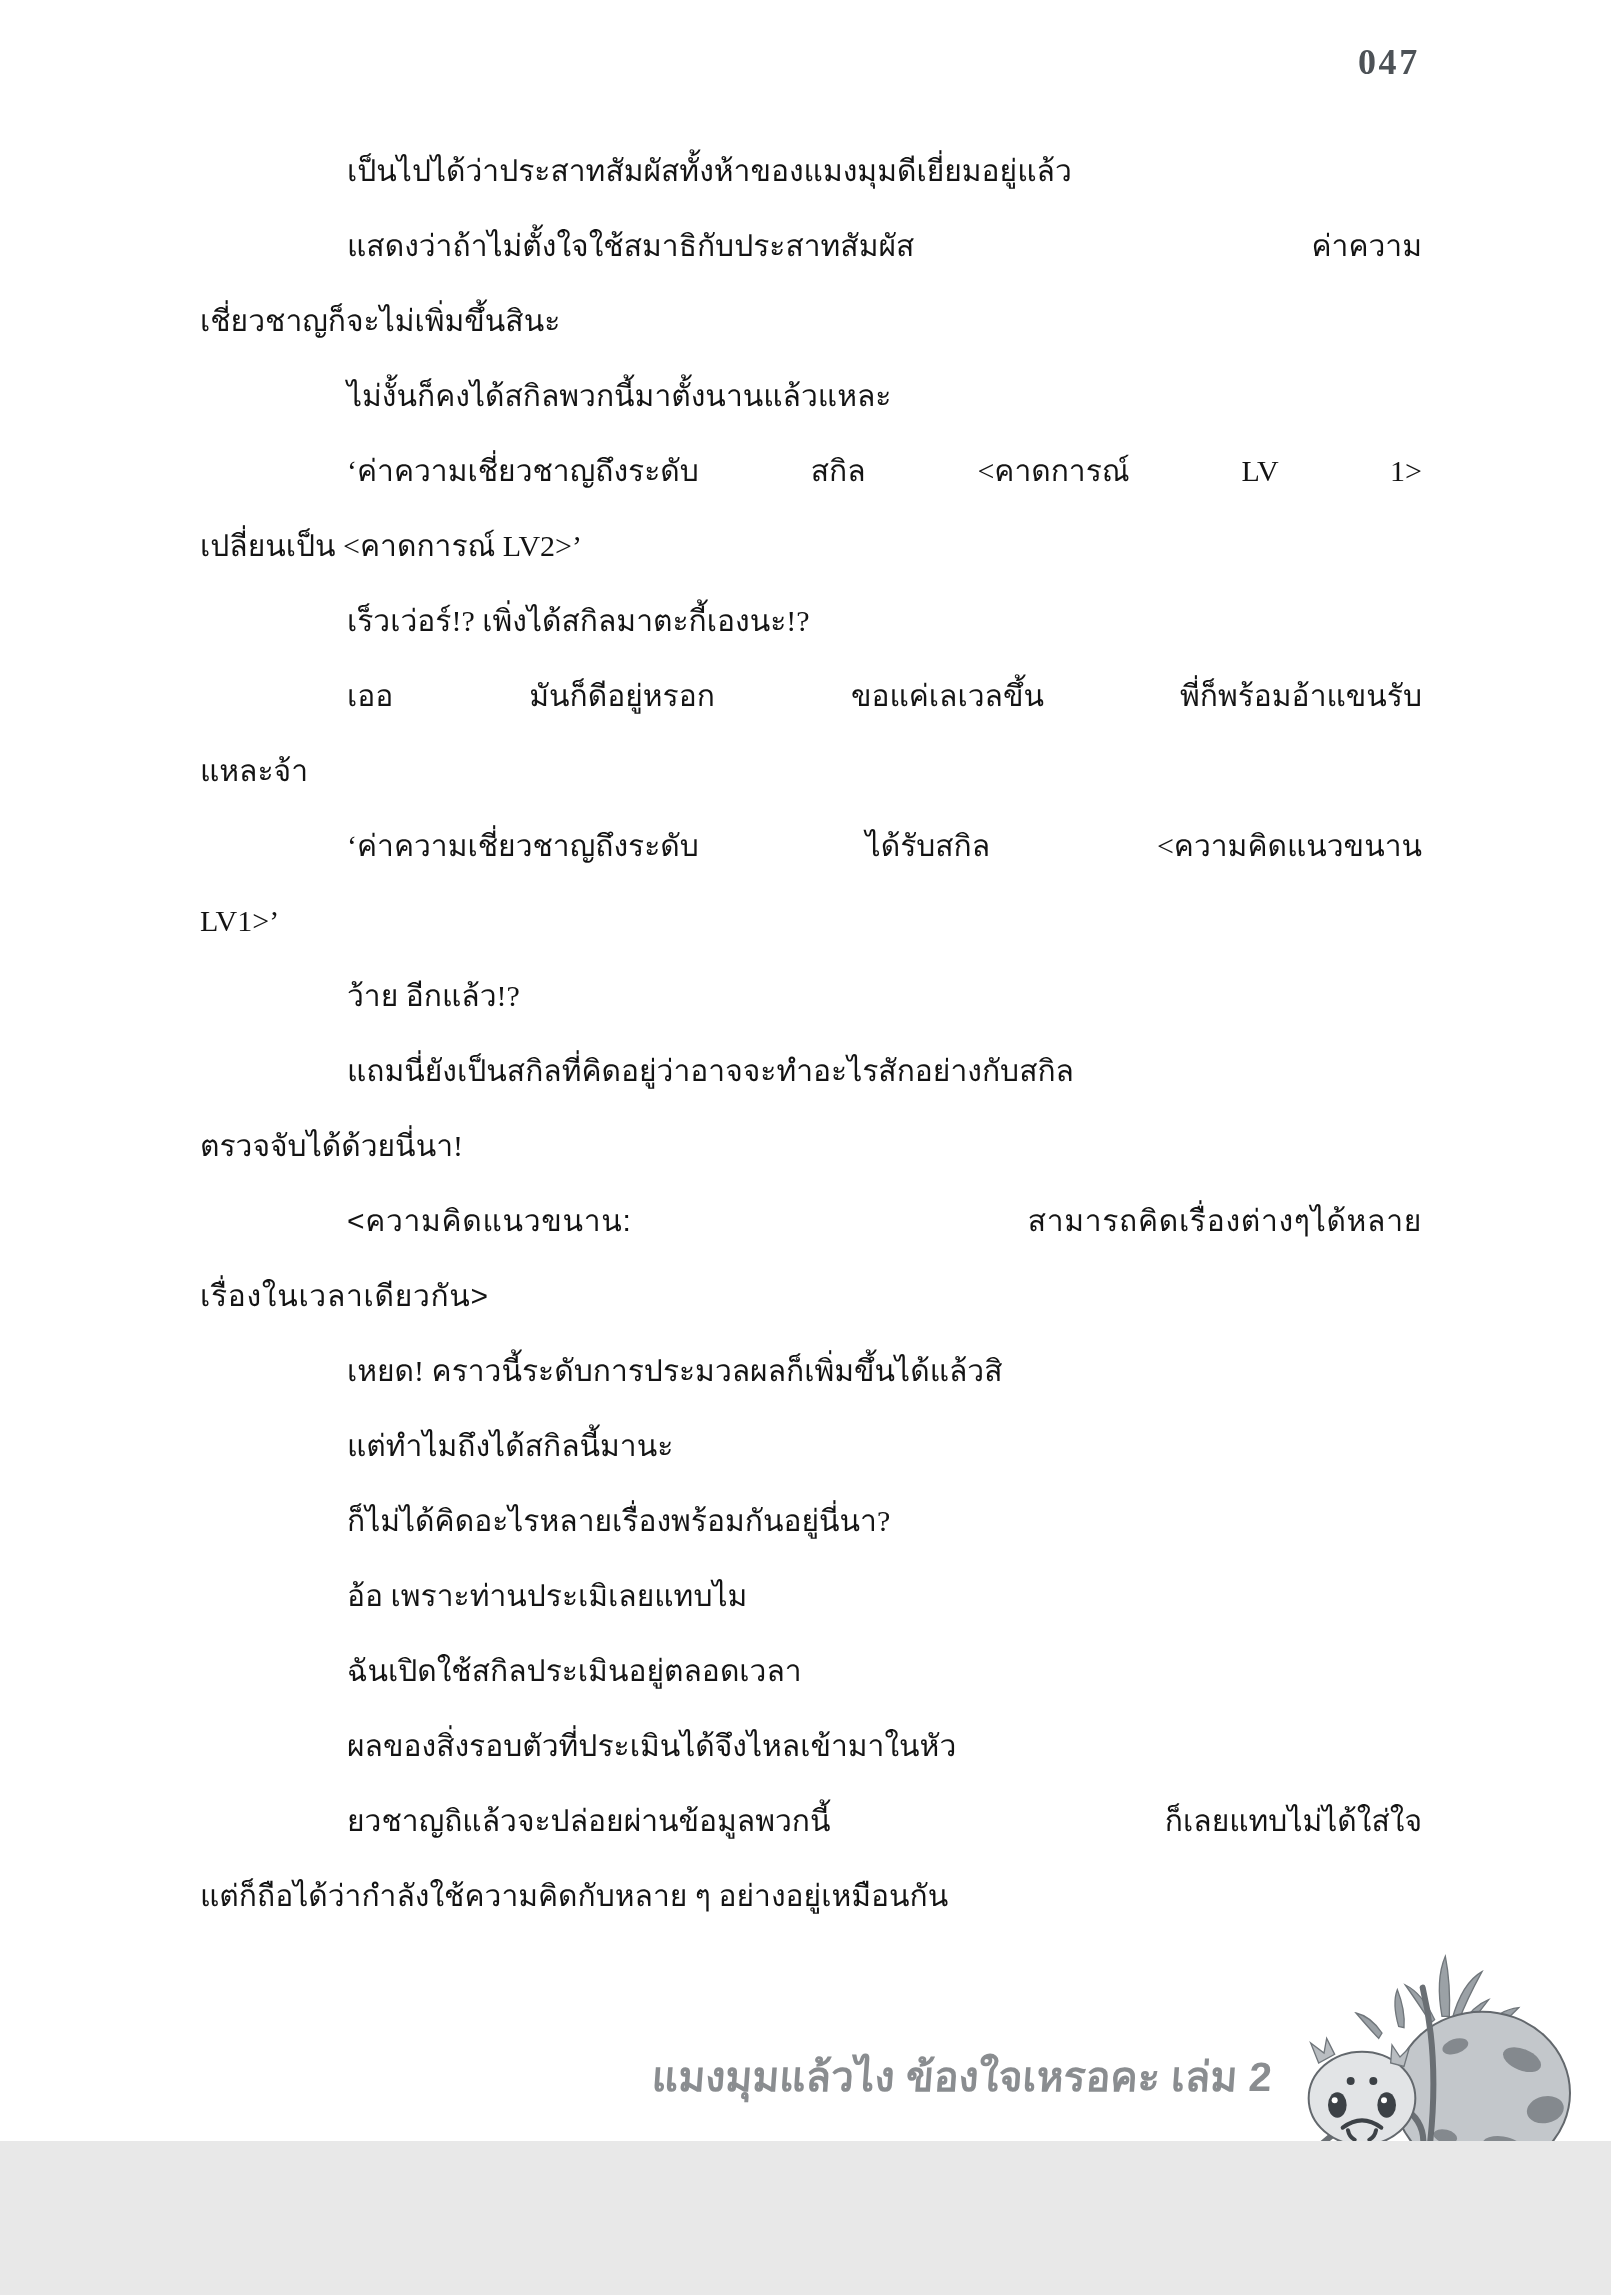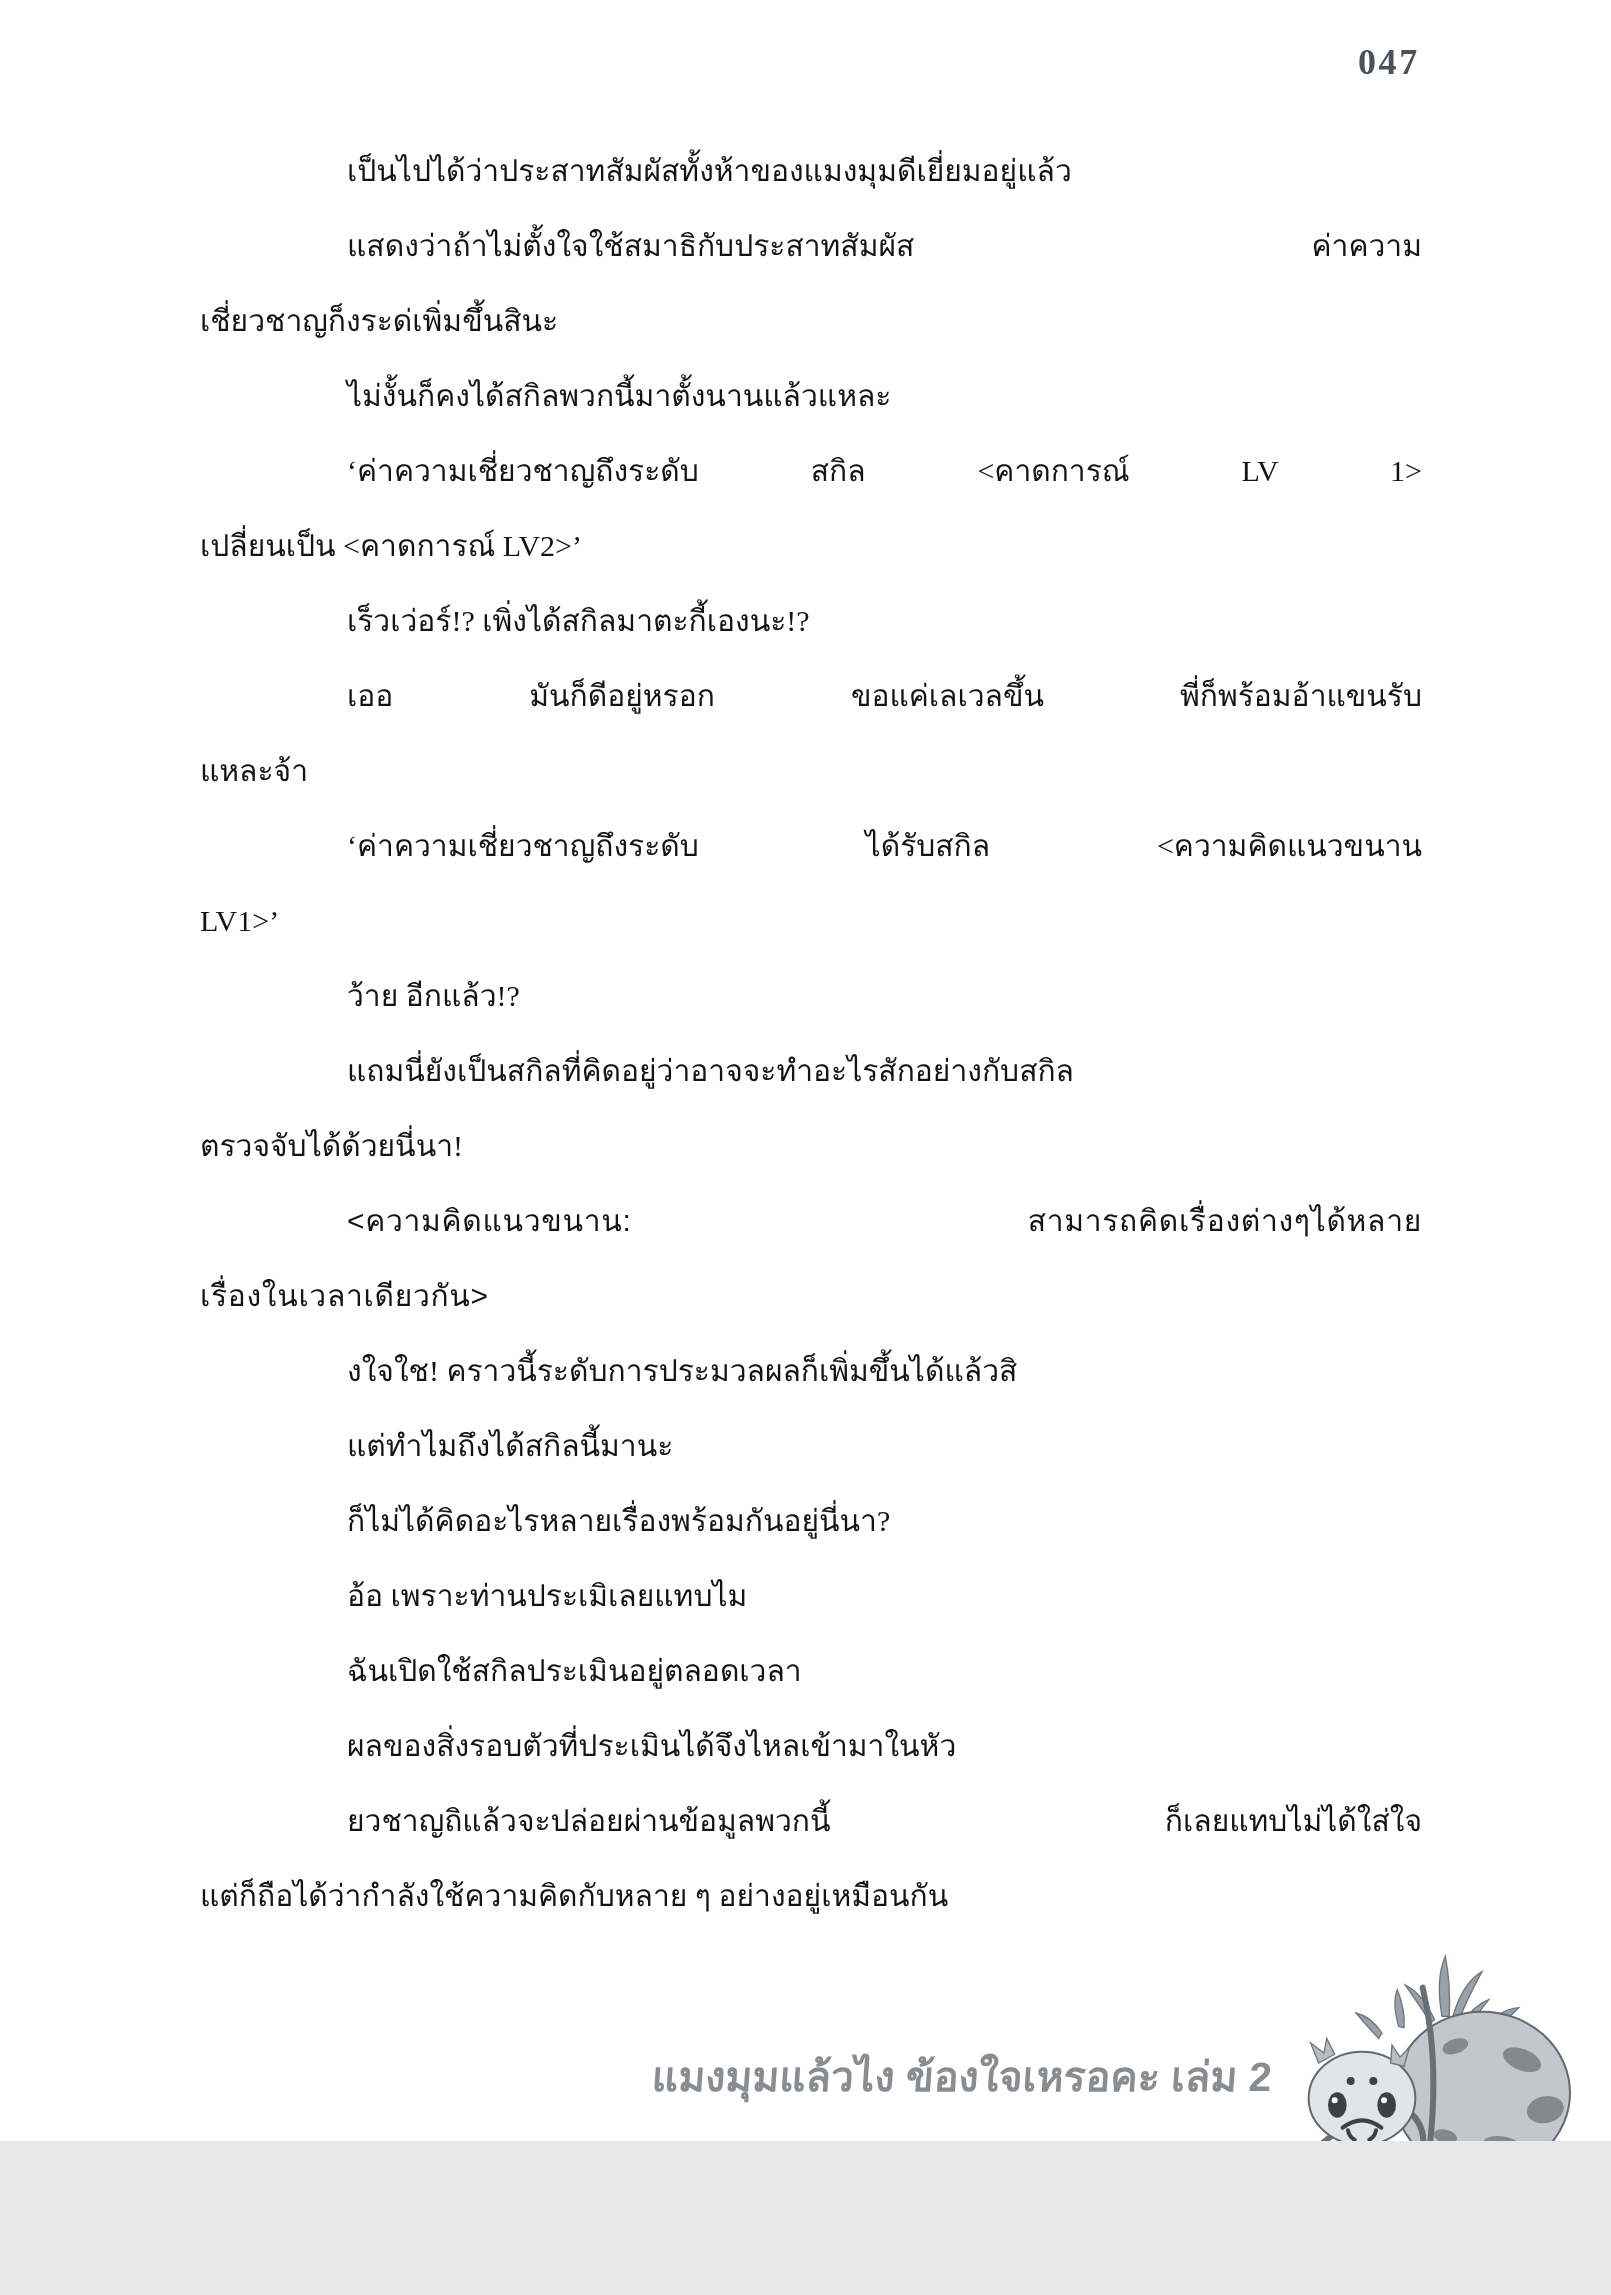--- a/index.html
+++ b/index.html
@@ -65,35 +65,35 @@
 </head>
 <body>
 
 <div class="page">
 
   <div class="page-number">047</div>
 
   <div class="body-text">
       <div class="line indent justify">เป็นไปได้ว่าประสาทสัมผัสทั้งห้าของแมงมุมดีเยี่ยมอยู่แล้ว</div>
       <div class="line indent justify">แสดงว่าถ้าไม่ตั้งใจใช้สมาธิกับประสาทสัมผัส ค่าความ</div>
-      <div class="line">เชี่ยวชาญก็งระด่เพิ่มขึ้นสินะ</div>
+      <div class="line">เชี่ยวชาญก็จะไม่เพิ่มขึ้นสินะ</div>
       <div class="line indent">ไม่งั้นก็คงได้สกิลพวกนี้มาตั้งนานแล้วแหละ</div>
       <div class="line indent justify">‘ค่าความเชี่ยวชาญถึงระดับ สกิล &lt;คาดการณ์ LV 1&gt;</div>
       <div class="line">เปลี่ยนเป็น &lt;คาดการณ์ LV2&gt;’</div>
       <div class="line indent">เร็วเว่อร์!? เพิ่งได้สกิลมาตะกี้เองนะ!?</div>
       <div class="line indent justify">เออ มันก็ดีอยู่หรอก ขอแค่เลเวลขึ้น พี่ก็พร้อมอ้าแขนรับ</div>
       <div class="line">แหละจ้า</div>
       <div class="line indent justify">‘ค่าความเชี่ยวชาญถึงระดับ ได้รับสกิล &lt;ความคิดแนวขนาน</div>
       <div class="line">LV1&gt;’</div>
       <div class="line indent">ว้าย อีกแล้ว!?</div>
       <div class="line indent justify">แถมนี่ยังเป็นสกิลที่คิดอยู่ว่าอาจจะทำอะไรสักอย่างกับสกิล</div>
       <div class="line">ตรวจจับได้ด้วยนี่นา!</div>
       <div class="line indent bold justify">&lt;ความคิดแนวขนาน: สามารถคิดเรื่องต่างๆได้หลาย</div>
       <div class="line bold">เรื่องในเวลาเดียวกัน&gt;</div>
-      <div class="line indent">งใจใช! คราวนี้ระดับการประมวลผลก็เพิ่มขึ้นได้แล้วสิ</div>
+      <div class="line indent">เหยด! คราวนี้ระดับการประมวลผลก็เพิ่มขึ้นได้แล้วสิ</div>
       <div class="line indent">แต่ทำไมถึงได้สกิลนี้มานะ</div>
       <div class="line indent">ก็ไม่ได้คิดอะไรหลายเรื่องพร้อมกันอยู่นี่นา?</div>
       <div class="line indent">อ้อ เพราะท่านประเมิเลยแทบไม</div>
       <div class="line indent">ฉันเปิดใช้สกิลประเมินอยู่ตลอดเวลา</div>
       <div class="line indent">ผลของสิ่งรอบตัวที่ประเมินได้จึงไหลเข้ามาในหัว</div>
       <div class="line indent justify">ยวชาญถิแล้วจะปล่อยผ่านข้อมูลพวกนี้ ก็เลยแทบไม่ได้ใส่ใจ</div>
       <div class="line">แต่ก็ถือได้ว่ากำลังใช้ความคิดกับหลาย ๆ อย่างอยู่เหมือนกัน</div>
     </div>
 
   <div class="footer-title">แมงมุมแล้วไง ข้องใจเหรอคะ เล่ม 2</div>

